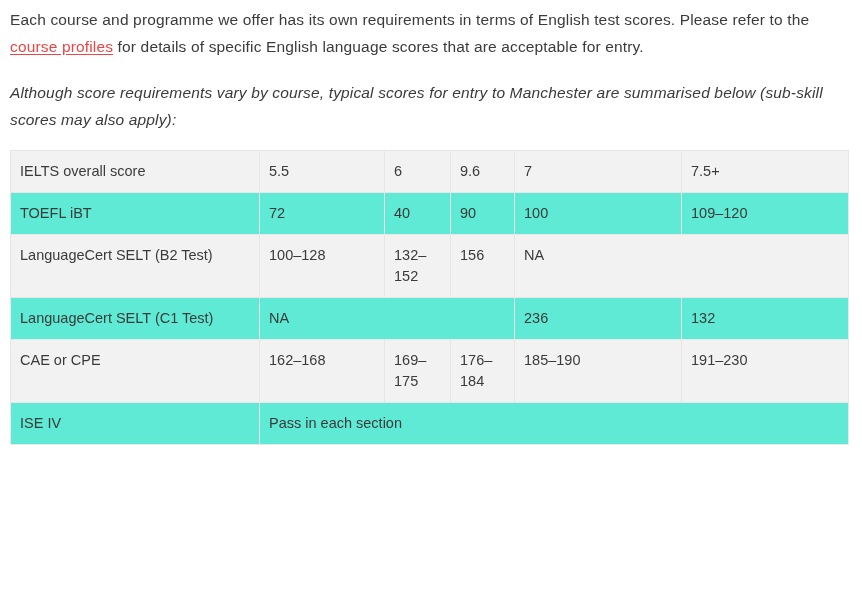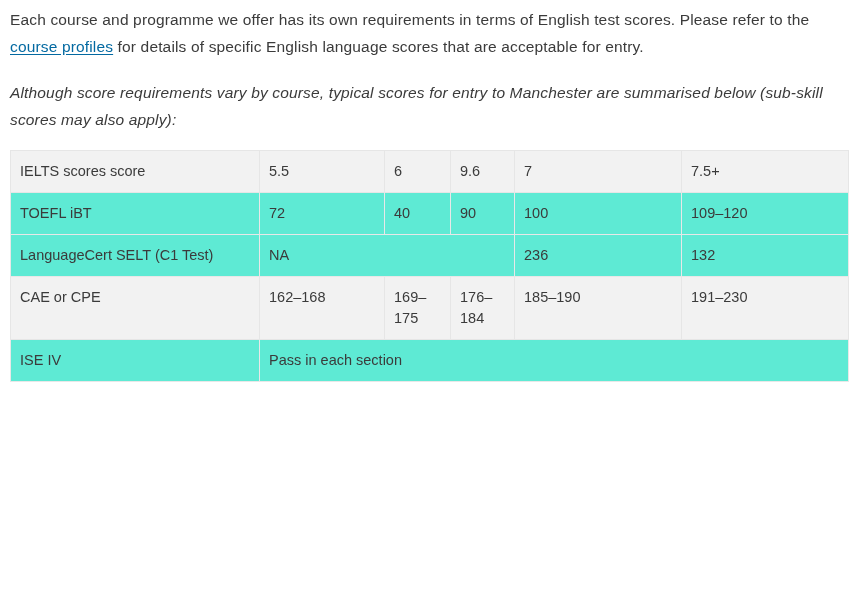--- a/index.html
+++ b/index.html
@@ -31,21 +31,21 @@
     letter-spacing: 0.01em;
   }
   p.para-1 {
     padding-top: 6px;
   }
   p.para-2 {
     padding-top: 19px;
     font-style: italic;
   }
   a.inline-link {
-    color: #0369a1;
+    color: #ef4444;
     text-decoration: underline;
     text-underline-offset: 2px;
     cursor: pointer;
   }
   .table-wrap {
     position: absolute;
     left: 10px;
     top: 150px;
     width: 838px;
   }
@@ -96,37 +96,44 @@
       <colgroup>
         <col class="c1">
           <col class="c2">
           <col class="c3">
           <col class="c4">
           <col class="c5">
           <col class="c6">
       </colgroup>
       <tbody>
         <tr class="odd">
-          <td>IELTS scores score</td>
+          <td>IELTS overall score</td>
           <td>5.5</td>
           <td>6</td>
           <td>9.6</td>
           <td>7</td>
           <td>7.5+</td>
         </tr>
 
         <tr class="even">
           <td>TOEFL iBT</td>
           <td>72</td>
           <td>40</td>
           <td>90</td>
           <td>100</td>
           <td>109–120</td>
         </tr>
 
+        <tr class="odd">
+          <td>LanguageCert SELT (B2 Test)</td>
+          <td>100–128</td>
+          <td>132–152</td>
+          <td>156</td>
+          <td colspan="3">NA</td>
+        </tr>
 
         <tr class="even">
           <td>LanguageCert SELT (C1 Test)</td>
           <td colspan="3">NA</td>
           <td>236</td>
           <td>132</td>
         </tr>
 
         <tr class="odd">
           <td>CAE or CPE</td>

